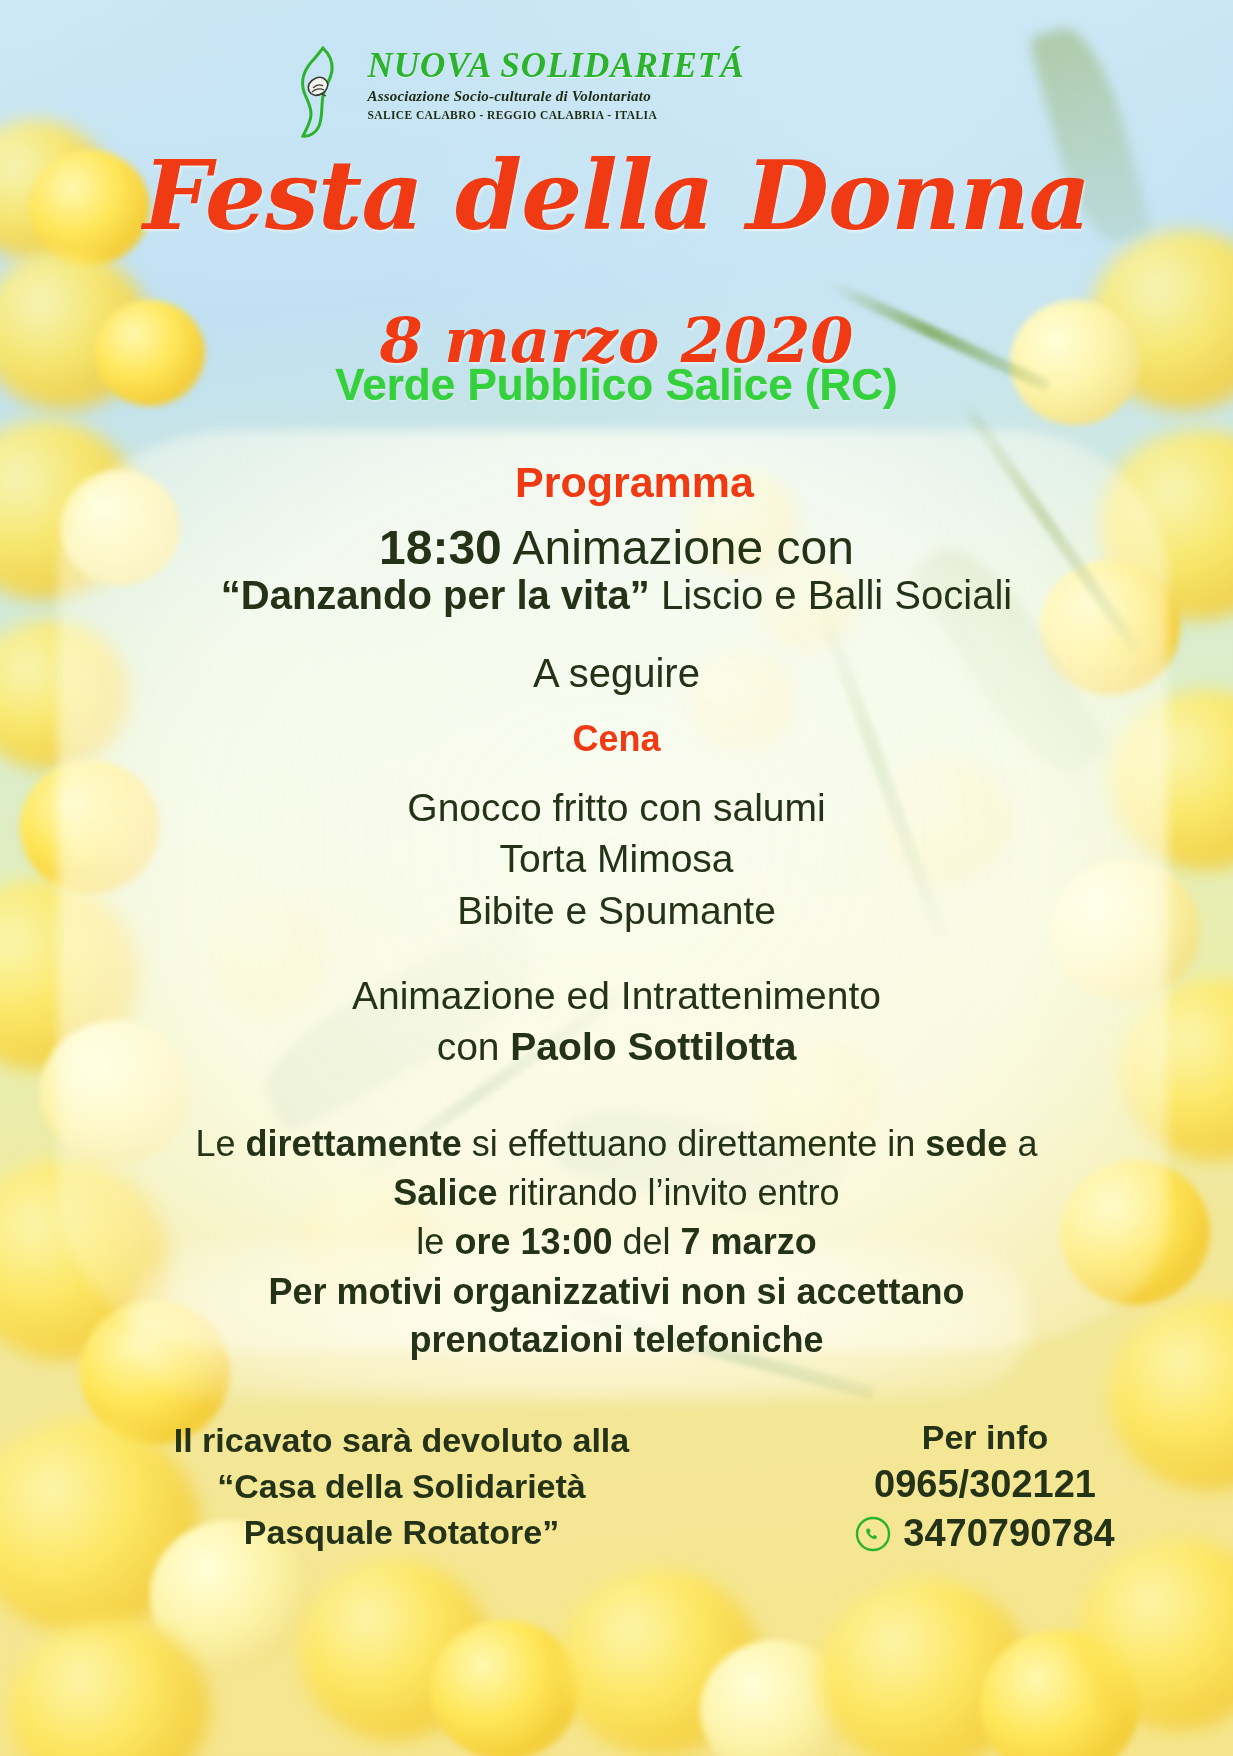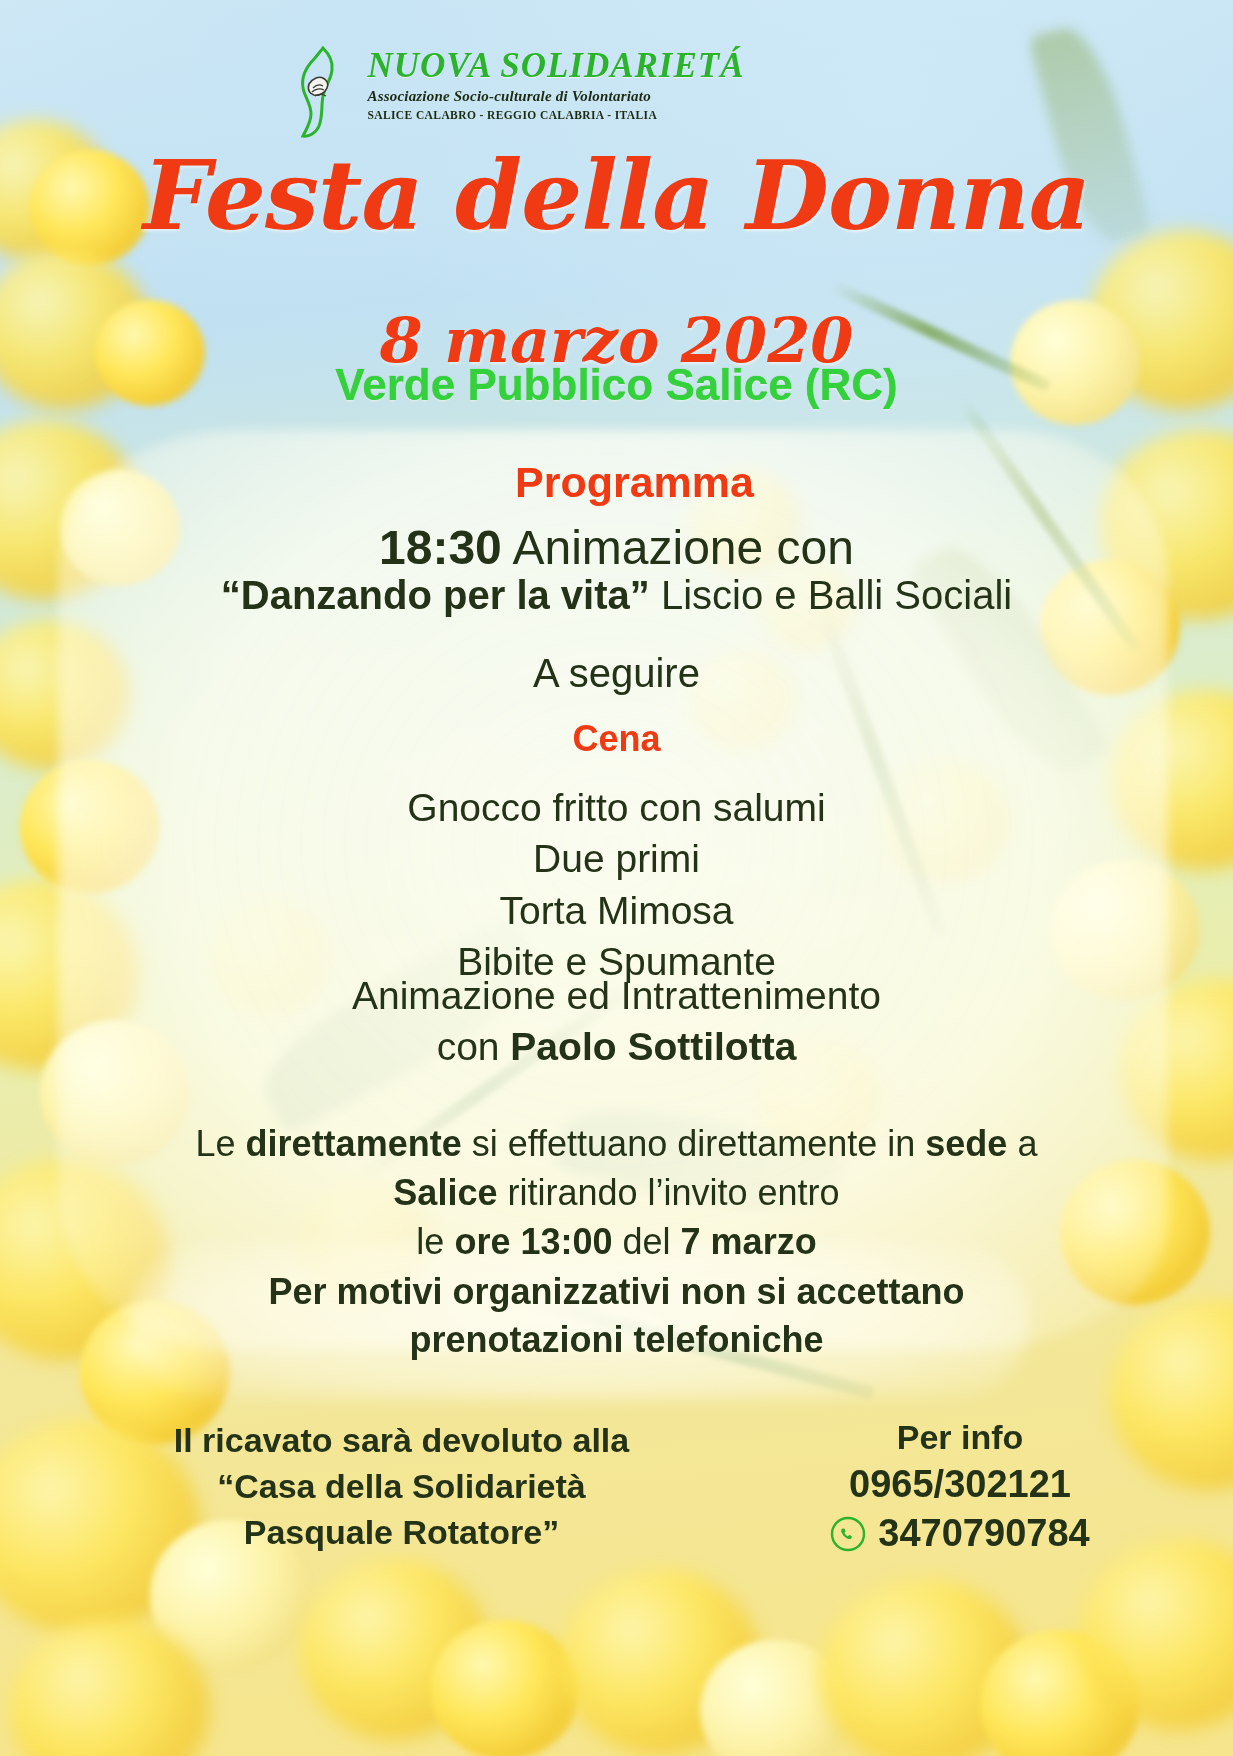--- a/index.html
+++ b/index.html
@@ -201,21 +201,21 @@
   b { font-weight: bold; }
 
   .footer {
     position: absolute;
     top: 1418px;
     left: 0;
     width: 1233px;
     display: flex;
     align-items: flex-start;
     justify-content: space-between;
-    padding: 0 58px;
+    padding: 0 33px;
     box-sizing: border-box;
   }
   .footer-left {
     font-size: 34px;
     font-weight: bold;
     line-height: 1.35;
     text-align: center;
     flex: 1;
   }
   .footer-right {
@@ -333,21 +333,20 @@
       <b>“Danzando per la vita”</b>
       <span>Liscio e Balli Sociali</span>
     </div>
 
     <div class="line aseguire">A seguire</div>
 
     <div class="line h-cena">Cena</div>
 
     <div class="line menu">
       <div>Gnocco fritto con salumi</div>
-      <div>Due primi</div>
       <div>Torta Mimosa</div>
       <div>Bibite e Spumante</div>
     </div>
 
     <div class="line anim3">
       <div>Animazione ed Intrattenimento</div>
       <div>
         <span>con</span>
         <b>Paolo Sottilotta</b>
       </div>

